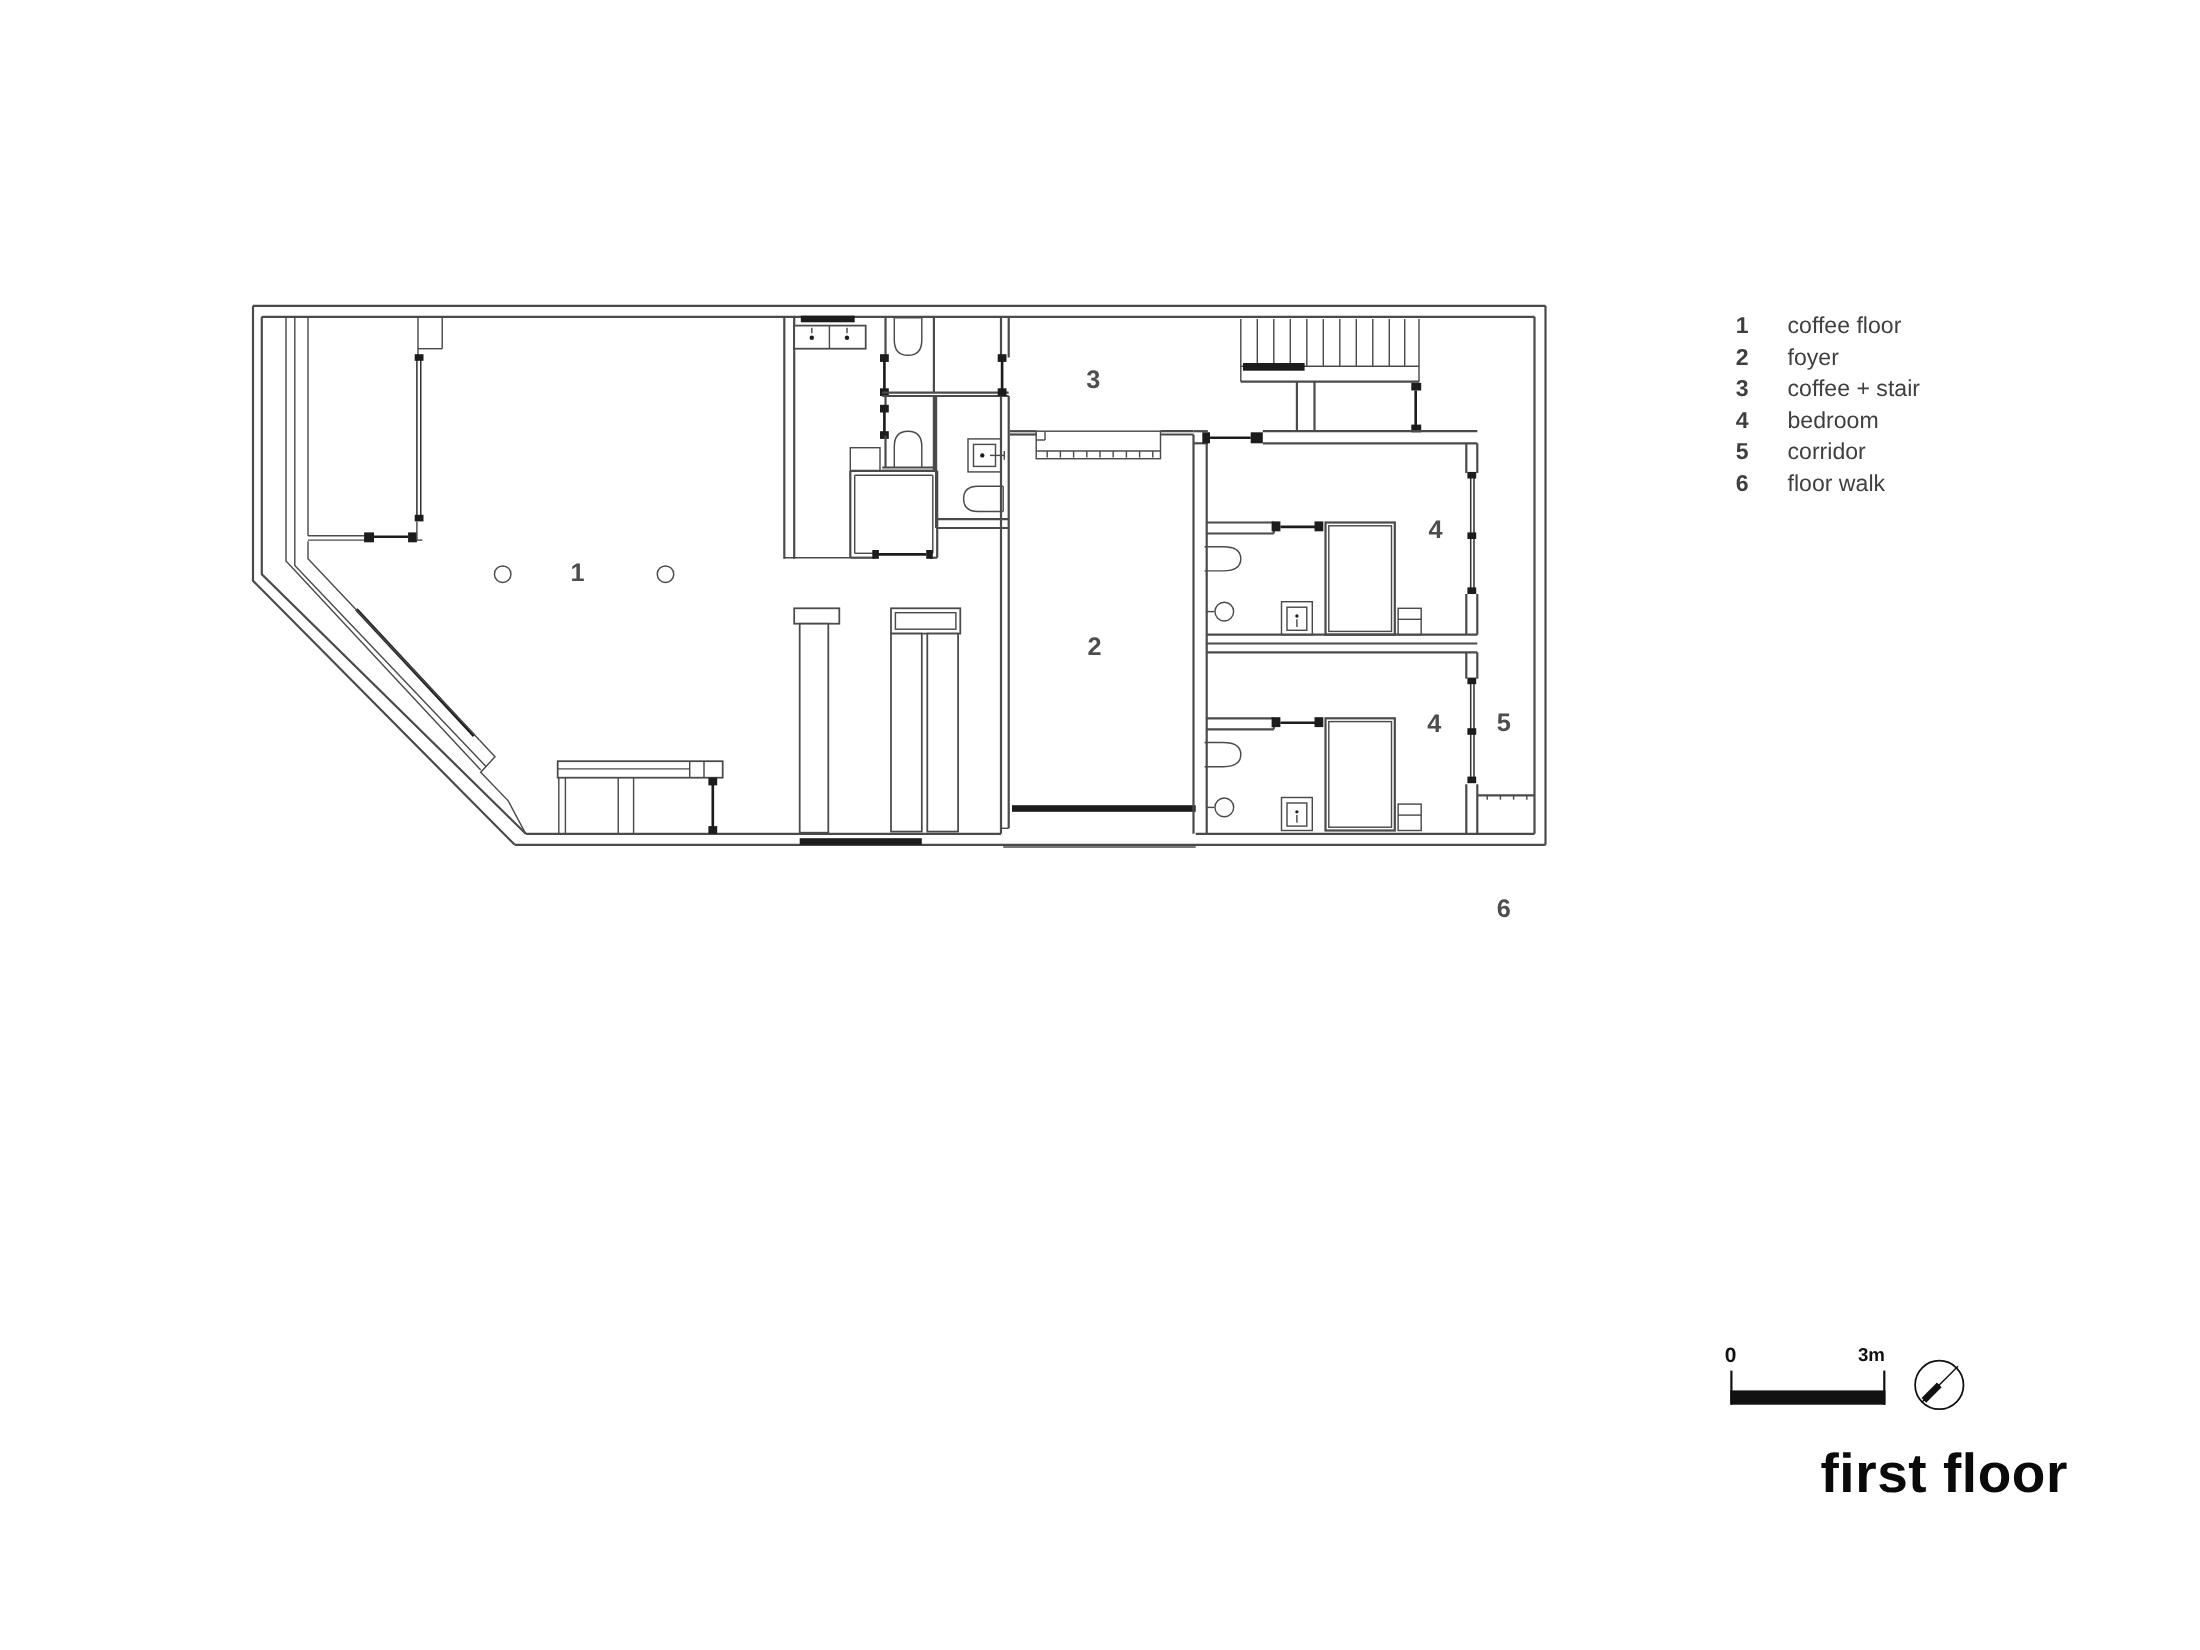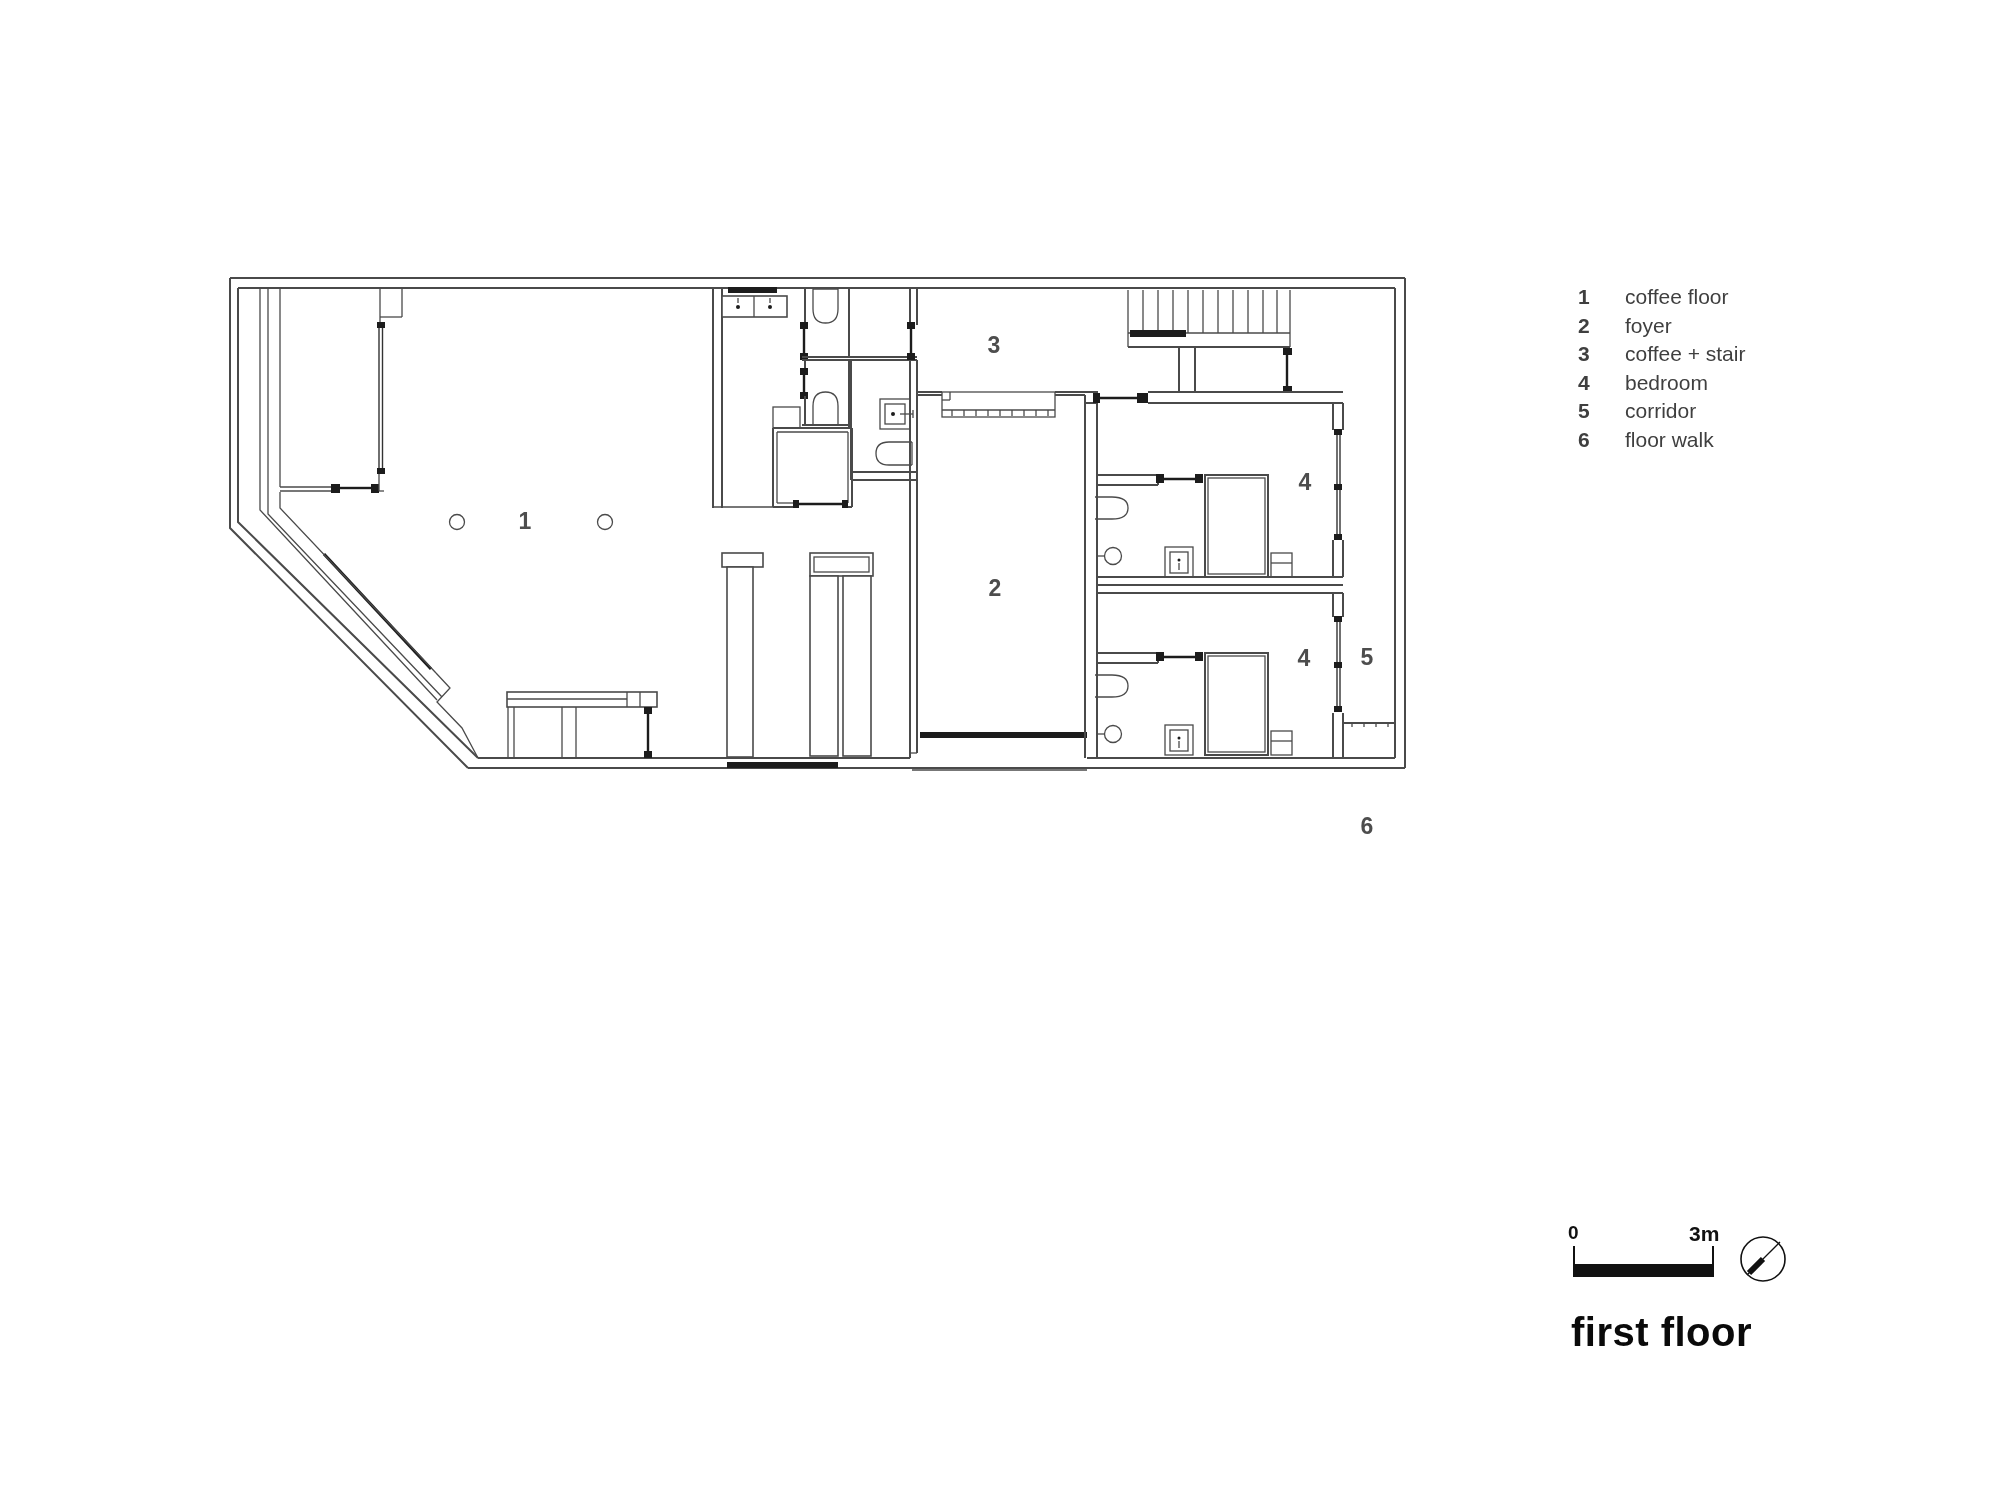--- a/index.html
+++ b/index.html
@@ -17,26 +17,26 @@
   .df{fill:var(--dark);stroke:none;}
   .fw{fill:#fff;stroke:var(--line);stroke-width:1.6;}
   .room-label{position:absolute;transform:translate(-50%,-50%);font-size:23px;font-weight:bold;
               color:var(--label);}
   .legend{position:absolute;left:1578px;top:283px;color:#3f3f3f;font-size:21px;line-height:28.6px;}
   .legend-row{display:flex;}
   .legend-num{width:47px;font-weight:bold;}
   .legend-label{white-space:nowrap;}
   .scalebar{position:absolute;left:1565px;top:1222px;width:250px;height:70px;}
   .scale-zero{position:absolute;left:3px;top:0;font-size:19px;font-weight:bold;color:#111;}
-  .scale-end{position:absolute;left:124px;top:0;font-size:21px;font-weight:bold;color:#111;}
+  .scale-end{position:absolute;left:124px;top:0;font-size:17px;font-weight:bold;color:#111;}
   .scale-tick-l{position:absolute;left:8px;top:24px;width:2px;height:31px;background:#111;}
   .scale-tick-r{position:absolute;left:147px;top:24px;width:2px;height:31px;background:#111;}
   .scale-rect{position:absolute;left:8px;top:42px;width:141px;height:13px;background:#111;}
   .north{position:absolute;left:1738px;top:1234px;}
-  .title{position:absolute;left:1571px;top:1310px;font-size:40px;font-weight:bold;color:var(--title);
+  .title{position:absolute;left:1655px;top:1310px;font-size:50px;font-weight:bold;color:var(--title);
          letter-spacing:0.5px;}
 </style>
 </head>
 <body>
 
 <div class="canvas">
 
   <svg width="2000" height="1500" viewBox="0 0 2000 1500">
 
     <g>

